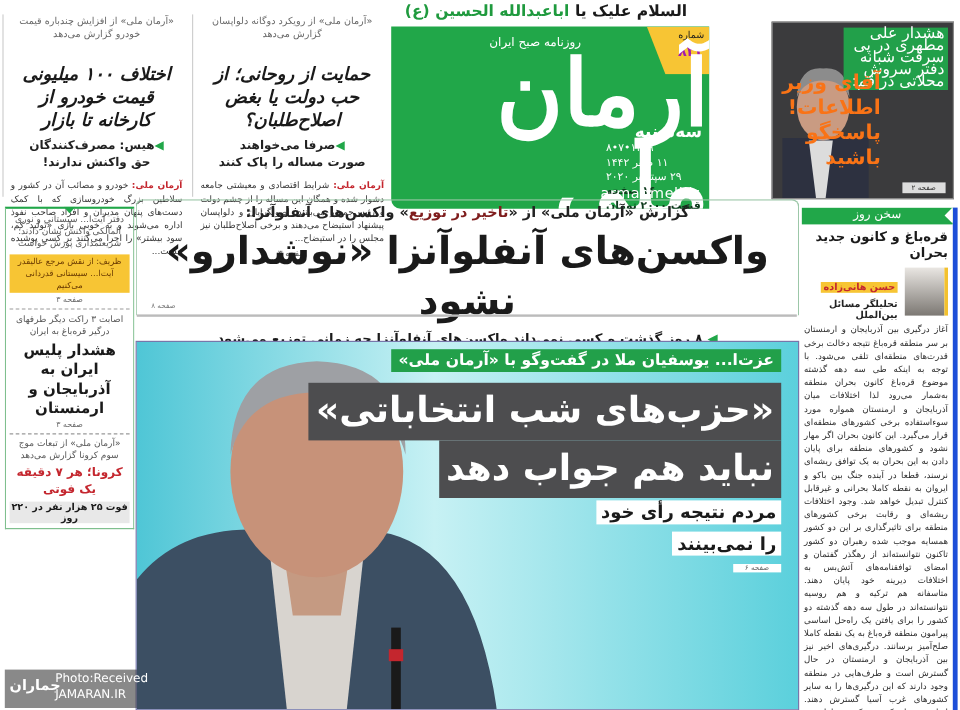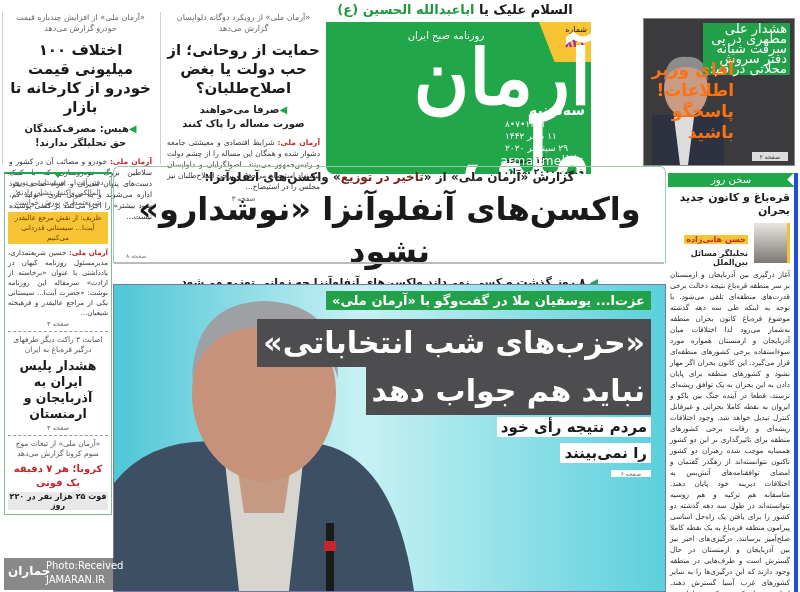--- a/index.html
+++ b/index.html
@@ -28,21 +28,21 @@
   
   .promo { top: 18px; left: 643px; width: 152px; height: 148px; background: #3b3b3d; border: 1px solid #888; overflow: hidden; }
   .promo .kicker { position: absolute; top: 4px; right: 4px; width: 87px; background: #22a04a; color: #fff; font-size: 13px; line-height: 10px; padding: 1px 3px; }
   .promo .headline { position: absolute; top: 40px; right: 60px; width: 90px; color: #f97316; font-size: 17px; font-weight: bold; line-height: 21px; text-align: right; }
   .promo .photo { position: absolute; bottom: 0; left: 0; width: 80px; height: 120px; }
   .promo .page { position: absolute; bottom: 4px; right: 6px; font-size: 6px; background: #ddd; color: #333; padding: 1px 8px; }
 
   
   .topstory { top: 12px; height: 152px; padding: 0 6px; text-align: center; border-left: 1px solid #cfcfcf; }
   .topstory .kick { font-size: 8px; color: #666; line-height: 11px; }
-  .topstory .head { font-size: 15px; font-weight: bold; line-height: 19px; margin-top: 7px; }
+  .topstory .head { font-size: 15px; font-weight: bold; line-height: 19px; margin-top: 19px; font-style: italic; }
   .topstory .sub { font-size: 10px; font-weight: bold; line-height: 14px; margin-top: 5px; color: #222; }
   .topstory .sub .tri { color: #21a749; }
   .topstory .body { font-size: 7.5px; line-height: 11px; color: #333; text-align: justify; margin-top: 6px; }
   .topstory .body .src { color: #c4262e; font-weight: bold; }
   .topstory .pg { font-size: 7px; color: #555; margin-top: 3px; }
 
   
   .lead { top: 166px; left: 113px; width: 553px; height: 97px; border: 1px solid #9cc7a8; border-radius: 6px 6px 0 0; border-bottom: none; text-align: center; }
   .lead .super { margin-top: 3px; font-size: 12px; font-weight: bold; color: #222; }
   .lead .super .red { color: #7f1d1d; }
@@ -135,21 +135,21 @@
   <div class="kick">«آرمان ملی» از رویکرد دوگانه دلواپسان گزارش می‌دهد</div>
   <div class="head">حمایت از روحانی؛ از حب دولت یا بغض اصلاح‌طلبان؟</div>
   <div class="sub"><span class="tri">◀</span><span>صرفا می‌خواهند</span><br><span>صورت مساله را پاک کنند</span></div>
   <div class="body"><span class="src">آرمان ملی:</span> <span>شرایط اقتصادی و معیشتی جامعه دشوار شده و همگان این مساله را از چشم دولت و رئیس‌جمهور می‌بینند. اصولگرایان و دلواپسان پیشنهاد استیضاح می‌دهند و برخی اصلاح‌طلبان نیز مجلس را در استیضاح...</span></div>
   <div class="pg">صفحه ۳</div>
 </div>
 
 <div class="abs topstory" style="left:2px;width:156px;">
   <div class="kick">«آرمان ملی» از افزایش چندباره قیمت خودرو گزارش می‌دهد</div>
   <div class="head">اختلاف ۱۰۰ میلیونی قیمت خودرو از کارخانه تا بازار</div>
-  <div class="sub"><span class="tri">◀</span><span>هیس: مصرف‌کنندگان</span><br><span>حق تحلیلگر ندارند!</span></div>
+  <div class="sub"><span class="tri">◀</span><span>هیس: مصرف‌کنندگان</span><br><span>حق واکنش ندارند!</span></div>
   <div class="body"><span class="src">آرمان ملی:</span> <span>خودرو و مصائب آن در کشور و سلاطین بزرگ خودروسازی که با کمک دست‌های پنهان مدیران و افراد صاحب نفوذ اداره می‌شوند و به خوبی بازی «تولید کم، سود بیشتر» را اجرا می‌کنند بر کسی پوشیده نیست...</span></div>
   <div class="pg">صفحه ۵</div>
 </div>
 
 <div class="abs lead">
   <div class="super"><span>گزارش «آرمان ملی» از «</span><span class="red">تاخیر در توزیع</span><span>» واکسن‌های آنفلوآنزا:</span></div>
   <div class="head">واکسن‌های آنفلوآنزا «نوشدارو» نشود</div>
   <div class="sub"><span class="tri">◀ </span><span>۸ روز گذشت و کسی نمی‌داند واکسن‌های آنفلوآنزا چه زمانی توزیع می‌شود</span></div>
   <div class="pg">صفحه ۸</div>
 </div>
@@ -181,21 +181,20 @@
     <span class="author">حسن هانی‌زاده</span>
     <span class="role">تحلیلگر مسائل بین‌الملل</span>
   </div>
   <div class="body">آغاز درگیری بین آذربایجان و ارمنستان بر سر منطقه قره‌باغ نتیجه دخالت برخی قدرت‌های منطقه‌ای تلقی می‌شود. با توجه به اینکه طی سه دهه گذشته موضوع قره‌باغ کانون بحران منطقه به‌شمار می‌رود لذا اختلافات میان آذربایجان و ارمنستان همواره مورد سوءاستفاده برخی کشورهای منطقه‌ای قرار می‌گیرد. این کانون بحران اگر مهار نشود و کشورهای منطقه برای پایان دادن به این بحران به یک توافق ریشه‌ای نرسند، قطعا در آینده جنگ بین باکو و ایروان به نقطه کاملا بحرانی و غیرقابل کنترل تبدیل خواهد شد. وجود اختلافات ریشه‌ای و رقابت برخی کشورهای منطقه برای تاثیرگذاری بر این دو کشور همسایه موجب شده رهبران دو کشور تاکنون نتوانسته‌اند از رهگذر گفتمان و امضای توافقنامه‌های آتش‌بس به اختلافات دیرینه خود پایان دهند. متاسفانه هم ترکیه و هم روسیه نتوانسته‌اند در طول سه دهه گذشته دو کشور را برای یافتن یک راه‌حل اساسی پیرامون منطقه قره‌باغ به یک نقطه کاملا صلح‌آمیز برسانند. درگیری‌های اخیر نیز بین آذربایجان و ارمنستان در حال گسترش است و طرف‌هایی در منطقه وجود دارند که این درگیری‌ها را به سایر کشورهای غرب آسیا گسترش دهند. ایران به‌عنوان کشوری که در طول سه دهه گذشته تلاش کرده بود تا روابط سیاسی و نظامی و امنیتی خود را با این دو کشور حفظ کند، اکنون در تلاش است تا از گسترش درگیری بین ایروان و باکو جلوگیری کند. اما با وجود این تلاش‌ها متاسفانه کشورهای دیگر که در رقابت منطقه‌ای با یکدیگر هستند، منافع آنها اقتضا می‌کند این کانون بحران همچنان شعله‌ور باقی بماند. جامعه جهانی و سازمان ملل به‌طور مشخص، به دلیل درگیربودن در مسائل کلان جهانی به این بحران منطقه‌ای توجه ندارند و اگر آتش‌بس حقیقی در طول روزهای آینده بین آذربایجان و ارمنستان برقرار نشود...</div>
 </div>
 
 <div class="abs leftcol">
   <div class="leftbox">
     <div class="kick">دفتر آیت‌ا... سیستانی و نوری المالکی واکنش نشان دادند؛ شریعتمداری پوزش خواست</div>
     <div class="hl">ظریف: از نقش مرجع عالیقدر آیت‌ا... سیستانی قدردانی می‌کنیم</div>
-    <div class="body"><span class="src">آرمان ملی:</span> <span>حسین شریعتمداری، مدیرمسئول روزنامه کیهان در یادداشتی با عنوان «برخاسته از ارادت» سرمقاله این روزنامه نوشت: «حضرت آیت‌ا... سیستانی یکی از مراجع عالیقدر و فرهیخته شیعیان...</span></div>
     <div class="pg">صفحه ۳</div>
     <div class="rule"></div>
     <div class="kick">اصابت ۳ راکت دیگر طرفهای درگیر قره‌باغ به ایران</div>
     <div class="head med">هشدار پلیس ایران به آذربایجان و ارمنستان</div>
     <div class="pg">صفحه ۳</div>
     <div class="rule"></div>
     <div class="kick">«آرمان ملی» از تبعات موج سوم کرونا گزارش می‌دهد</div>
     <div class="head red">کرونا؛ هر ۷ دقیقه یک فوتی</div>
     <div class="stat">فوت ۲۵ هزار نفر در ۲۲۰ روز</div>
 

